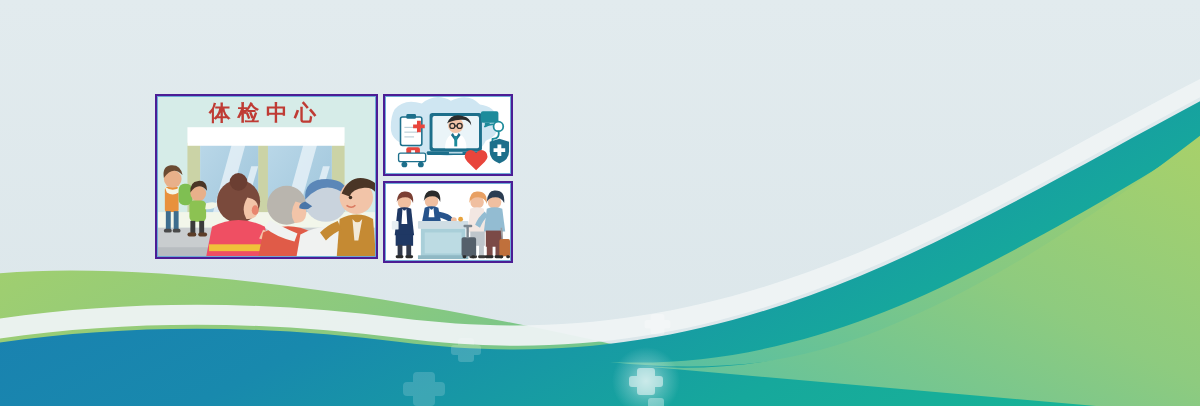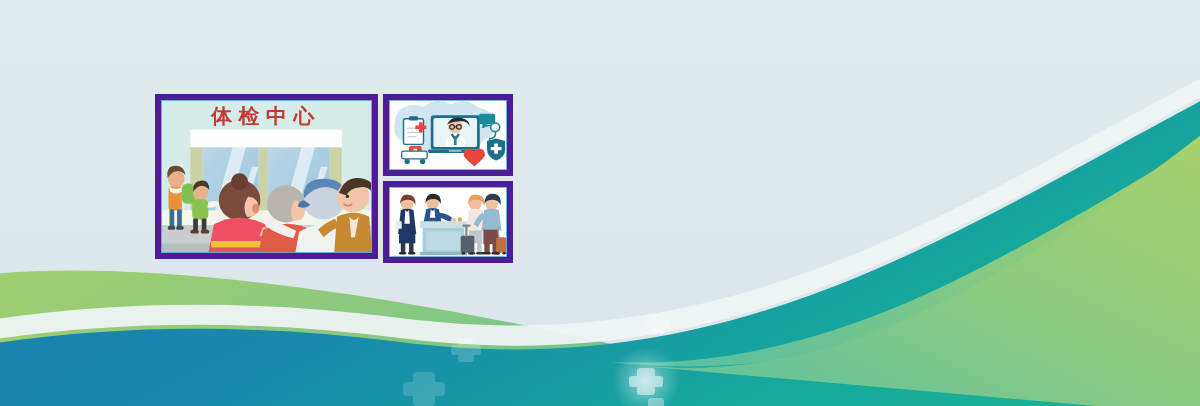--- a/index.html
+++ b/index.html
@@ -27,21 +27,21 @@
     position: absolute;
     left: 155px;
     top: 94px;
     width: 360px;
     height: 170px;
     display: flex;
     gap: 5px;
     align-items: flex-start;
   }
   .photo-frame {
-    border: 6px solid #4c1d95;
+    border: 2px solid #4c1d95;
     background: #f0abfc;
     box-sizing: border-box;
     overflow: hidden;
     position: relative;
     text-align: right;
   }
   #photo-main {
     width: 223px;
     height: 165px;
   }

